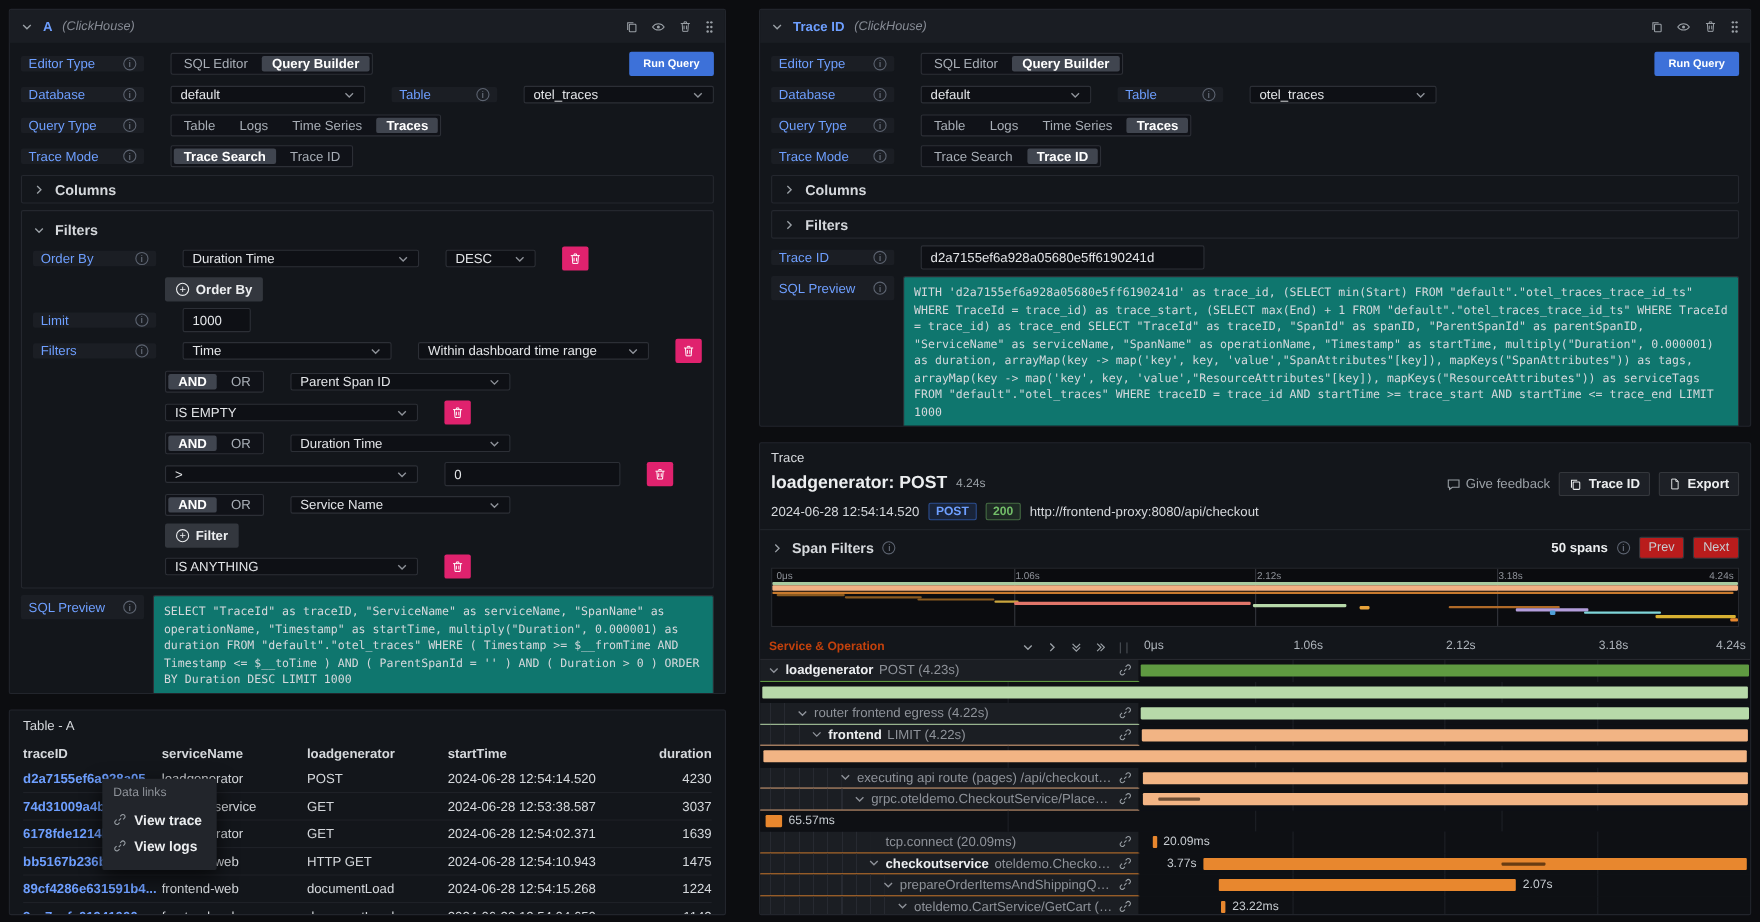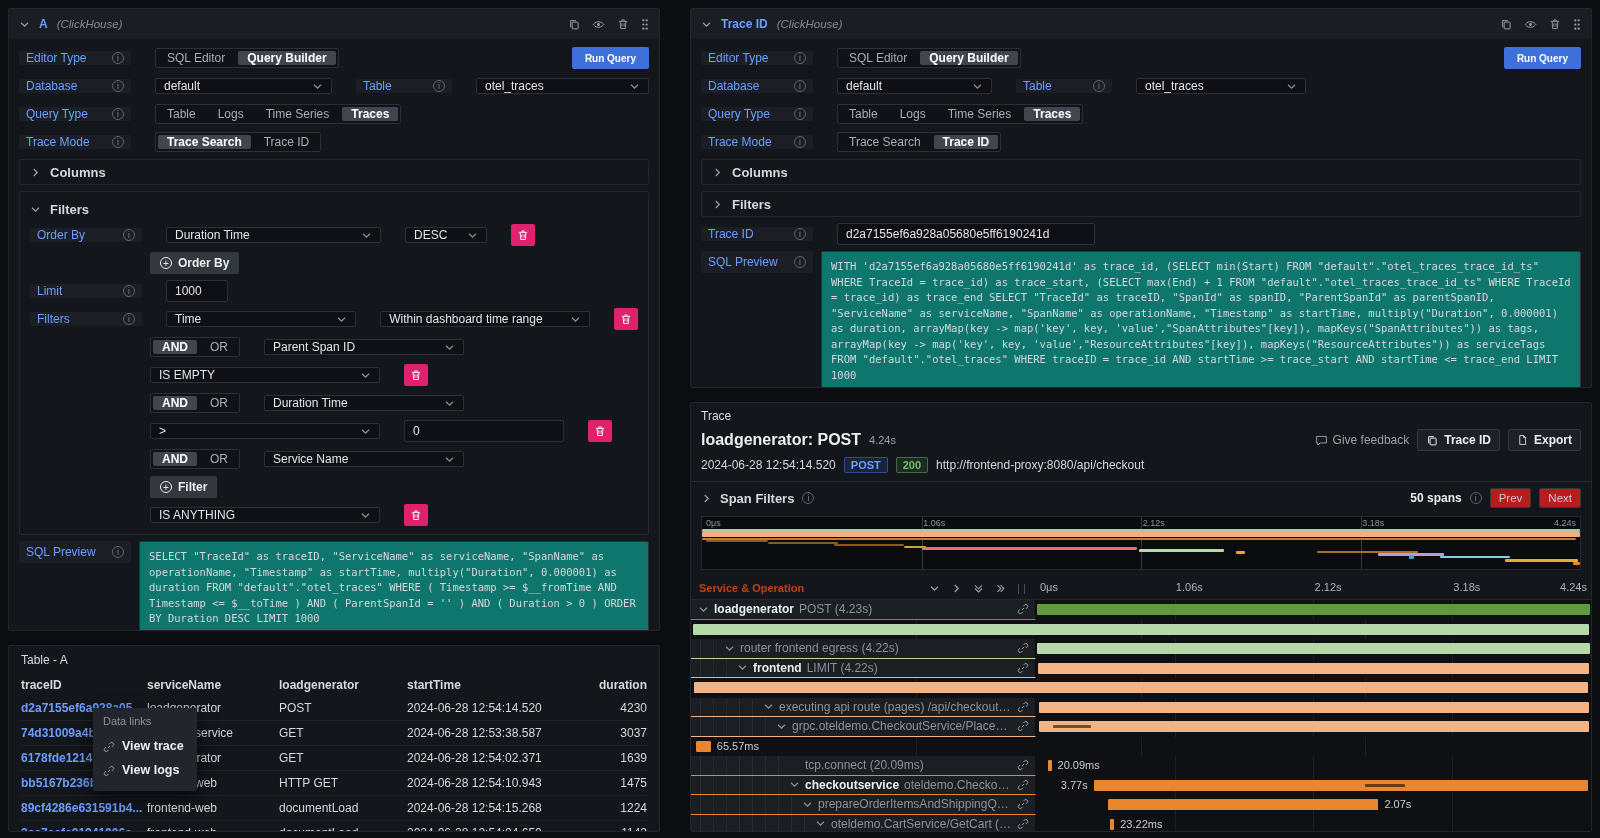--- a/index.html
+++ b/index.html
@@ -49,21 +49,21 @@
   .trow{display:flex;height:25px;align-items:center;border-bottom:1px solid #1e2127;white-space:nowrap}
   .trow.th{font-weight:bold;height:23px;border-bottom:none}
   .c0{width:126px;overflow:hidden;text-overflow:ellipsis}
   .c1{width:132px;overflow:hidden}
   .c2{width:128px;overflow:hidden}
   .c3{width:190px;overflow:hidden}
   .c4{flex:1;text-align:right}
   .tlink{color:#6e9fff;font-weight:bold;cursor:pointer}
   .datalinks{position:absolute;left:84px;top:62px;width:104px;background:#22252b;border-radius:2px;box-shadow:0 6px 18px rgba(0,0,0,.65);padding:7px 10px 9px;z-index:6}
   .dl-title{color:#8e9299;font-size:11px;margin-bottom:7px}
-  .dl-item{display:flex;align-items:flex-end;gap:7px;color:#eceef0;font-size:12.5px;font-weight:bold;padding:5px 0;cursor:pointer}
+  .dl-item{display:flex;align-items:flex-start;gap:7px;color:#eceef0;font-size:12.5px;font-weight:bold;padding:5px 0;cursor:pointer}
   .dl-item .lico{color:#9aa0a6}
   
   .trace-panel{flex:1}
   .tp-title{padding:6px 10px 4px;font-size:12px;flex:none}
   .tr-head{display:flex;align-items:center;padding:2px 10px;flex:none}
   .tr-name{font-size:16px;font-weight:bold;color:#eceef0}
   .tr-dur{font-size:11px;color:#9aa0a6;margin-left:8px}
   .tr-actions{margin-left:auto;display:flex;gap:8px;align-items:center}
   .ghost{display:inline-flex;align-items:center;gap:5px;color:#9aa0a6;font-size:12px;cursor:pointer}
   .btn-dark{display:inline-flex;align-items:center;gap:6px;background:#1d2026;border:1px solid #34373c;border-radius:2px;color:#eceef0;font-size:12px;font-weight:bold;padding:0 8px;height:22px;cursor:pointer}

